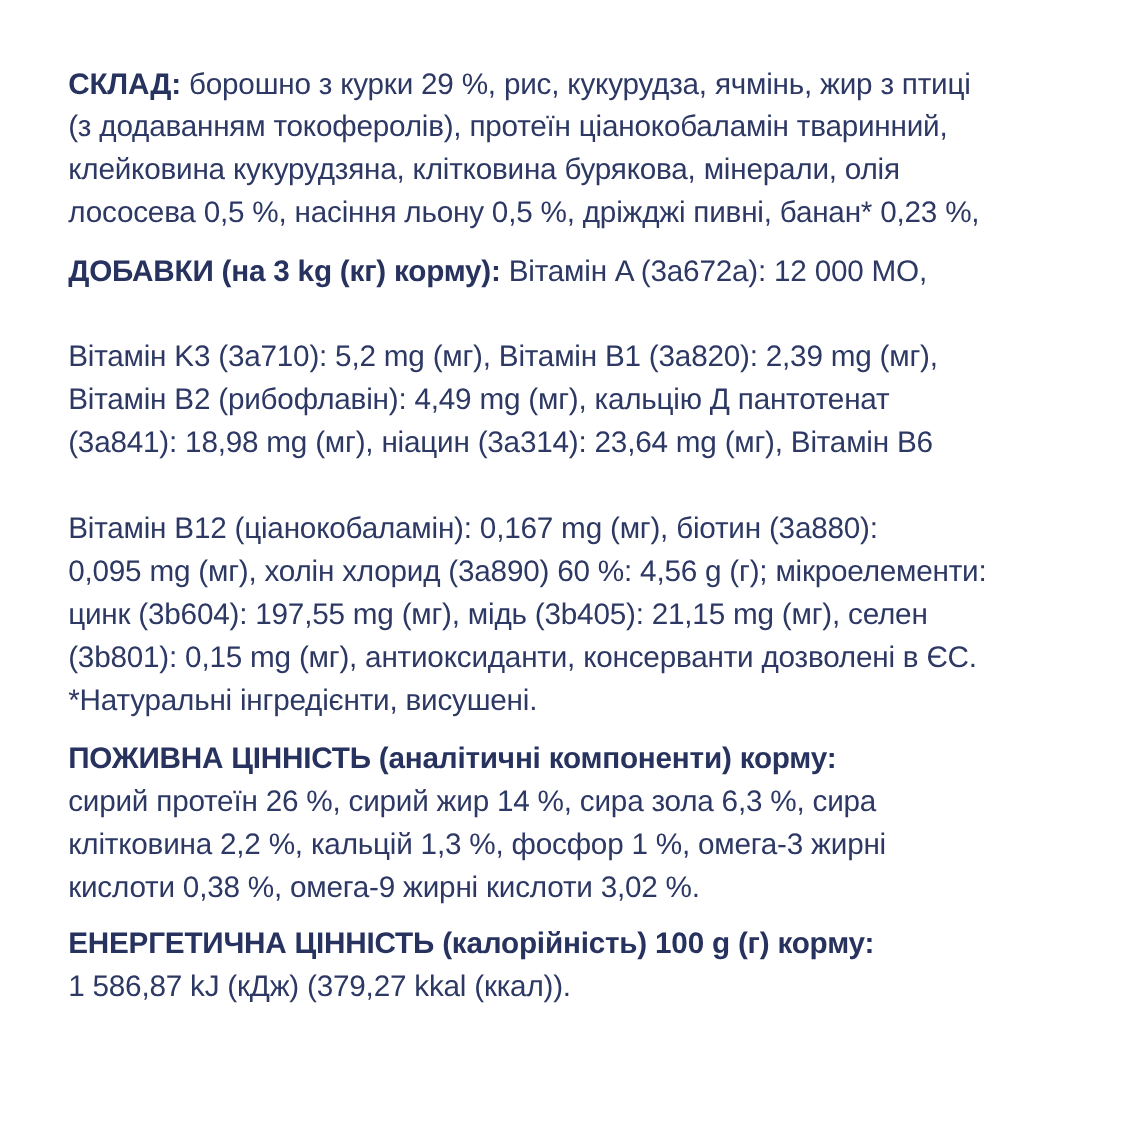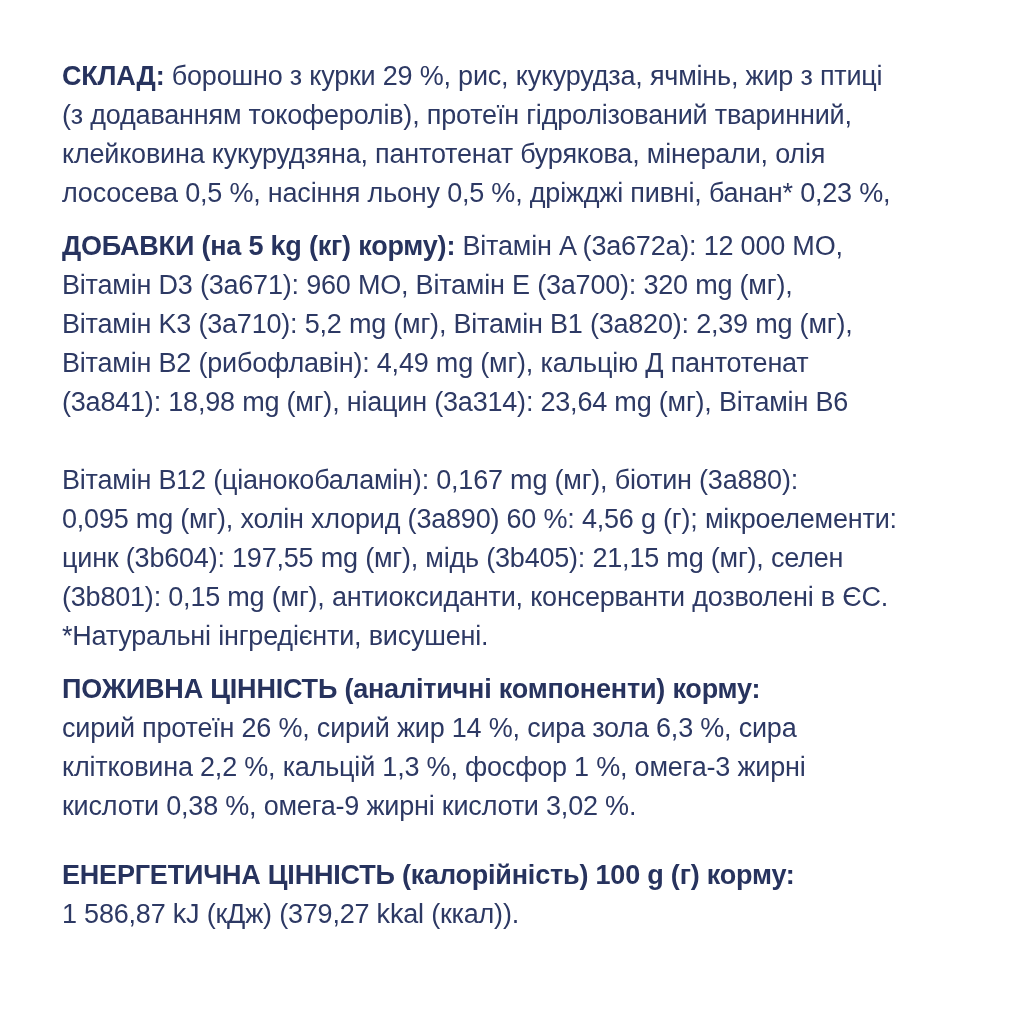--- a/index.html
+++ b/index.html
@@ -21,48 +21,48 @@
     width: 950px;
     color: #2d3964;
     font-size: 27px;
     line-height: 39px;
     letter-spacing: -0.2px;
   }
   .section {
     margin: 0 0 14px 0;
   }
   .section.nutrition {
-    margin-bottom: 30px;
+    margin-bottom: 12px;
   }
   .lead {
     font-weight: bold;
     color: #27335e;
     text-align: center;
   }
   .ln {
     white-space: nowrap;
   }
 </style>
 </head>
 <body>
 
 <div class="page">
 
   <p class="section">
     <strong class="lead">СКЛАД:</strong>
     <span class="ln">борошно з курки 29 %, рис, кукурудза, ячмінь, жир з птиці</span><br>
-    <span class="ln">(з додаванням токоферолів), протеїн гідролізований тваринний,</span><br>
-    <span class="ln">клейковина кукурудзяна, пантотенат бурякова, мінерали, олія</span><br>
+    <span class="ln">(з додаванням токоферолів), протеїн ціанокобаламін тваринний,</span><br>
+    <span class="ln">клейковина кукурудзяна, клітковина бурякова, мінерали, олія</span><br>
     <span class="ln">лососева 0,5 %, насіння льону 0,5 %, дріжджі пивні, банан* 0,23 %,</span><br>
   </p>
 
   <p class="section">
-    <strong class="lead">ДОБАВКИ (на 5 kg (кг) корму):</strong>
+    <strong class="lead">ДОБАВКИ (на 3 kg (кг) корму):</strong>
     <span class="ln">Вітамін A (3a672a): 12 000 МО,</span><br>
-    <span class="ln">Вітамін D3 (3a671): 960 МО, Вітамін E (3a700): 320 mg (мг),</span><br>
+    <br>
     <span class="ln">Вітамін K3 (3a710): 5,2 mg (мг), Вітамін B1 (3a820): 2,39 mg (мг),</span><br>
     <span class="ln">Вітамін B2 (рибофлавін): 4,49 mg (мг), кальцію Д пантотенат</span><br>
     <span class="ln">(3a841): 18,98 mg (мг), ніацин (3a314): 23,64 mg (мг), Вітамін B6</span><br>
     <br>
     <span class="ln">Вітамін B12 (ціанокобаламін): 0,167 mg (мг), біотин (3a880):</span><br>
     <span class="ln">0,095 mg (мг), холін хлорид (3a890) 60 %: 4,56 g (г); мікроелементи:</span><br>
     <span class="ln">цинк (3b604): 197,55 mg (мг), мідь (3b405): 21,15 mg (мг), селен</span><br>
     <span class="ln">(3b801): 0,15 mg (мг), антиоксиданти, консерванти дозволені в ЄС.</span><br>
     <span class="ln">*Натуральні інгредієнти, висушені.</span>
   </p>

